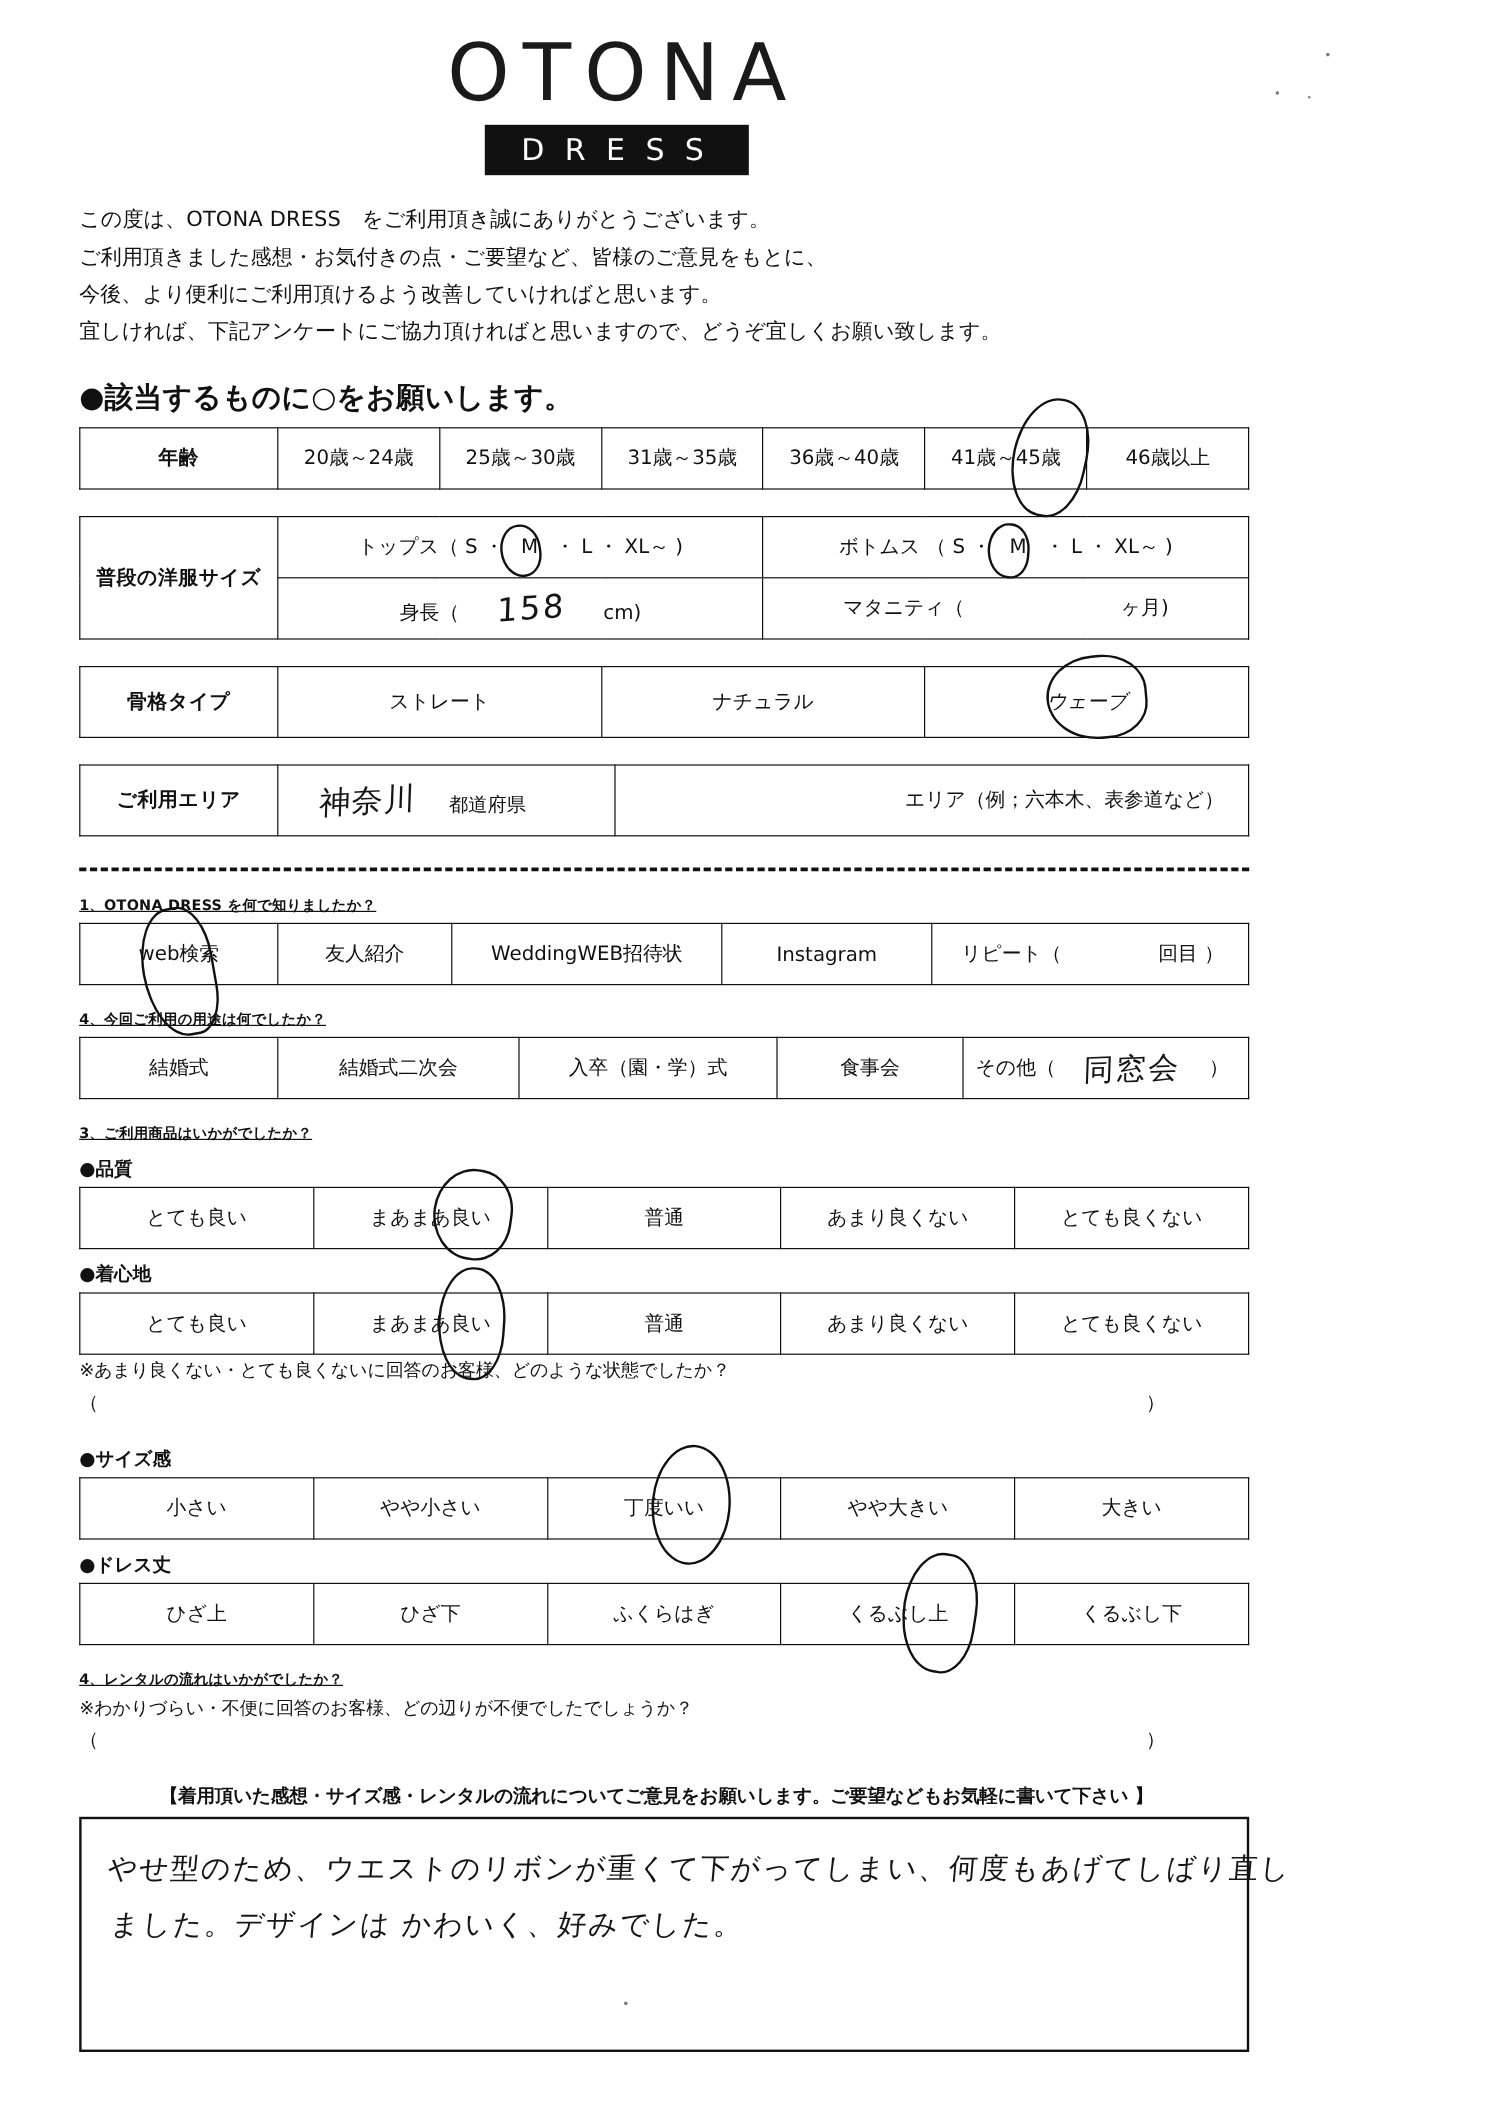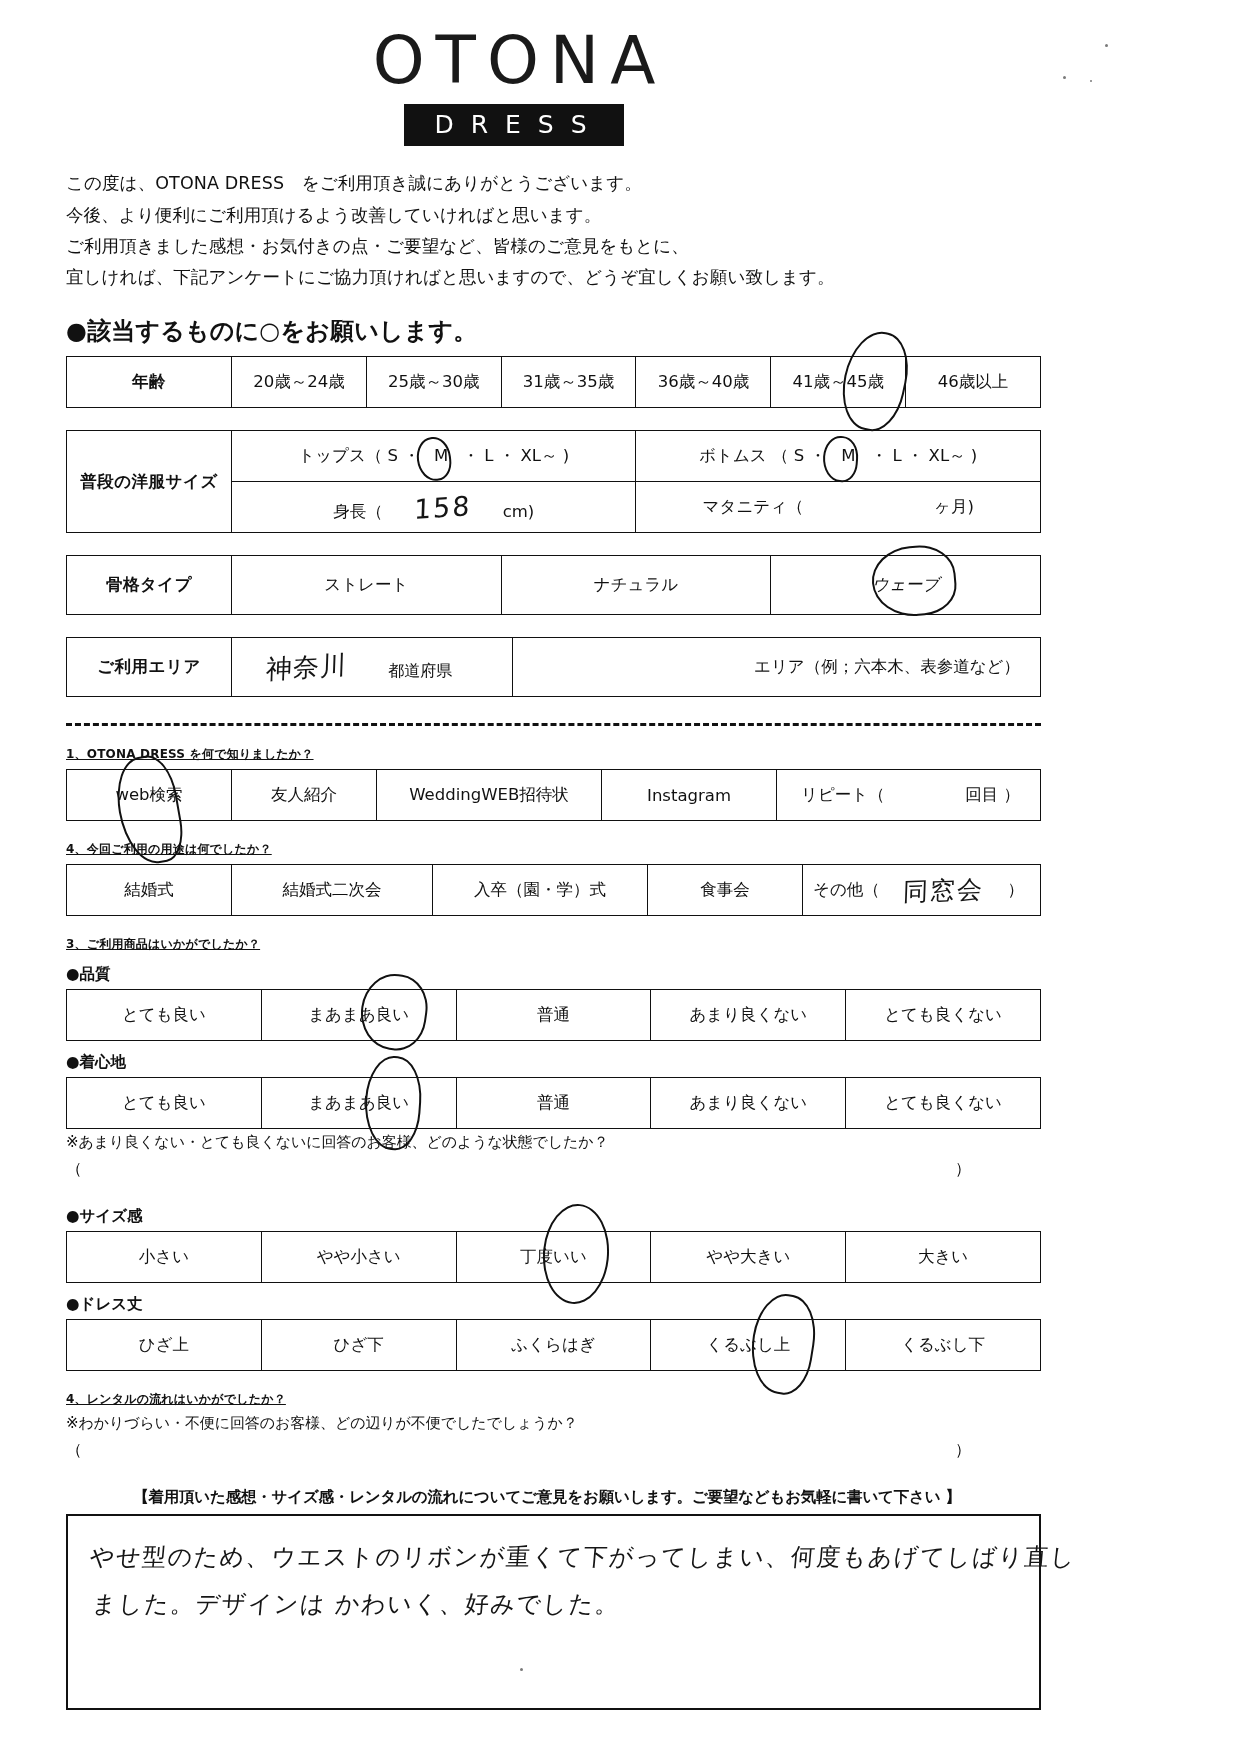--- a/index.html
+++ b/index.html
@@ -201,22 +201,22 @@
     <div class="logo-otona">OTONA</div>
     <div class="logo-dress-bar">DRESS</div>
   </div>
 
   <div class="speck" style="left:1105px;top:44px;width:3px;height:3px;"></div>
   <div class="speck" style="left:1063px;top:76px;width:3px;height:3px;"></div>
   <div class="speck" style="left:1090px;top:80px;width:2px;height:2px;"></div>
 
   <div class="intro">
     <div>この度は、OTONA DRESS　をご利用頂き誠にありがとうございます。</div>
+    <div>ご利用頂きました感想・お気付きの点・ご要望など、皆様のご意見をもとに、</div>
     <div>今後、より便利にご利用頂けるよう改善していければと思います。</div>
-    <div>ご利用頂きました感想・お気付きの点・ご要望など、皆様のご意見をもとに、</div>
     <div>宜しければ、下記アンケートにご協力頂ければと思いますので、どうぞ宜しくお願い致します。</div>
   </div>
 
   <div class="bullet-head">●該当するものに○をお願いします。</div>
 
   <table class="form">
     <tbody>
         <tr>
       <td class="rowlabel" style="width:160px;">年齢</td>
       <td><span>20歳～24歳</span></td>
@@ -285,21 +285,21 @@
     </tr>
   </tbody>
     </table>
 
   <table class="form" style="margin-top:22px;">
     <tbody>
         <tr>
       <td class="rowlabel" style="width:160px;height:58px;">ご利用エリア</td>
       <td style="height:58px;width:244px;text-align:left;padding-left:34px;">
         <span class="hand hw-area">神奈川</span>
-        <span style="font-size:16px;margin-left:36px;">都道府県</span>
+        <span style="font-size:16px;margin-left:22px;">都道府県</span>
       </td>
       <td style="height:58px;text-align:right;padding-right:20px;">
         <span>エリア（例；六本木、表参道など）</span>
       </td>
     </tr>
   </tbody>
     </table>
 
   <div class="dashed-sep"></div>
 

